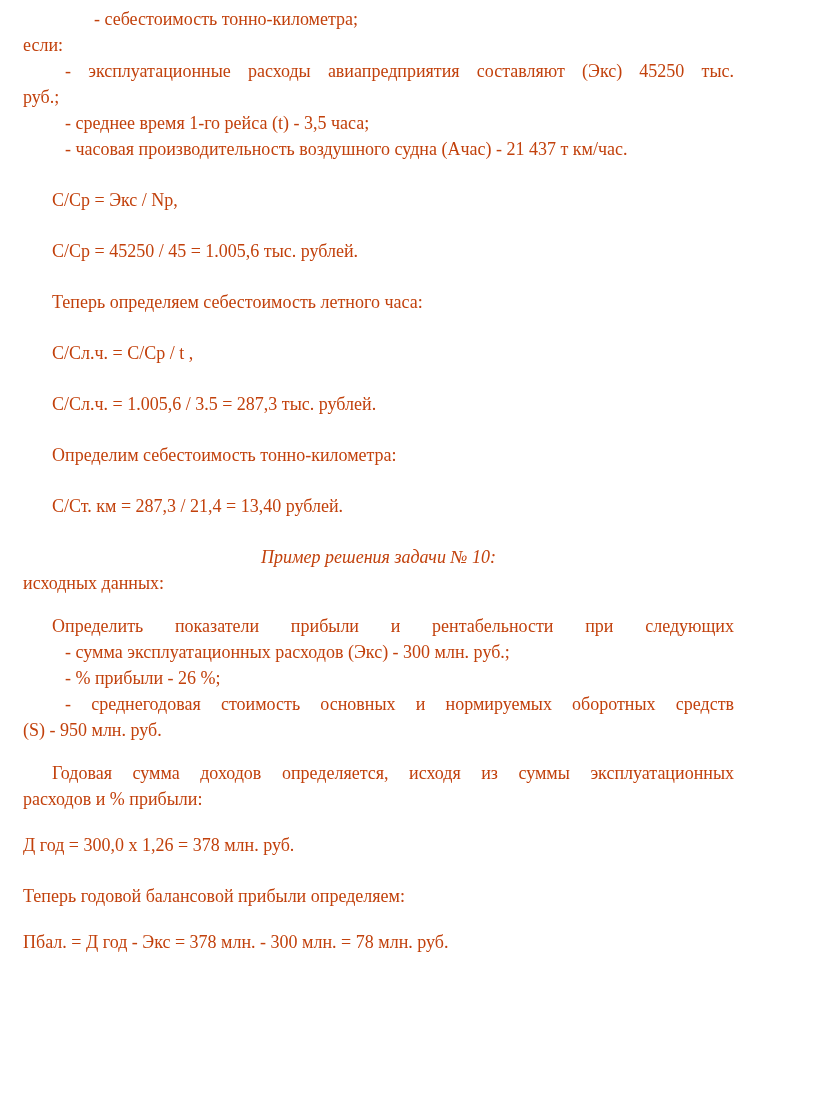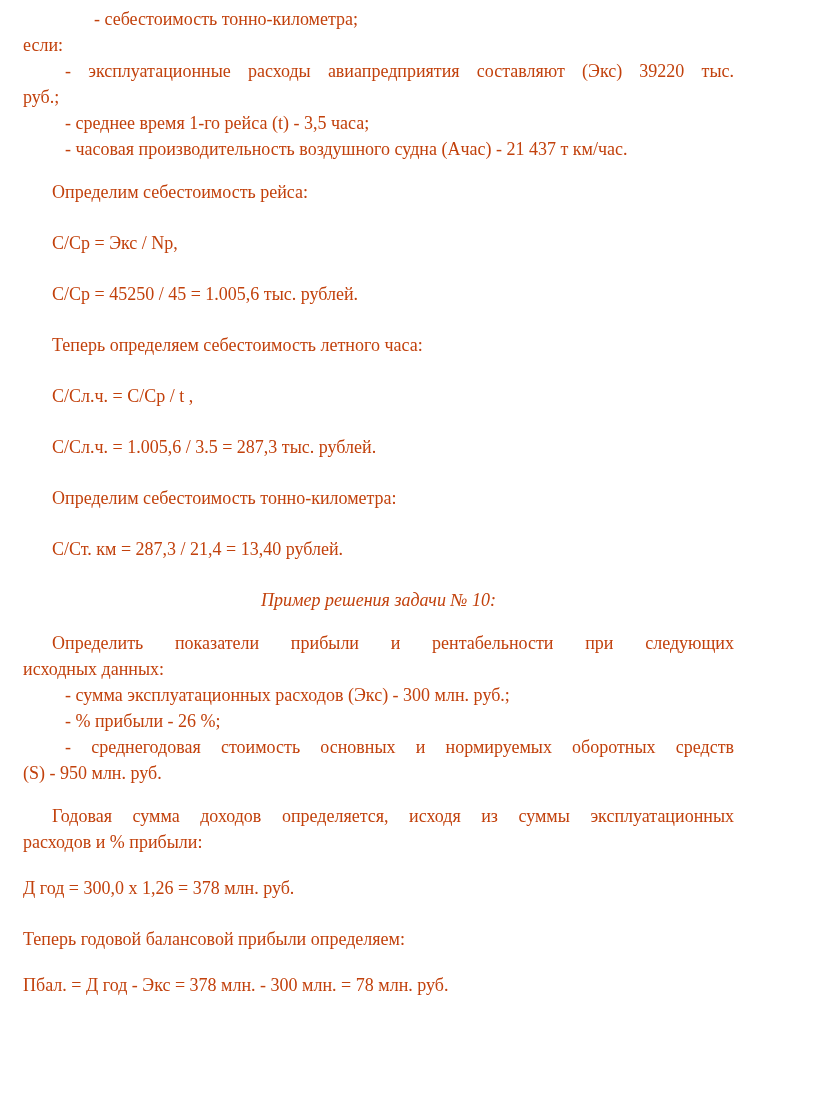--- a/index.html
+++ b/index.html
@@ -40,35 +40,34 @@
   .sp2 { margin-top: 17px; }
   .sp3 { margin-top: 20px; }
   .italic { font-style: italic; text-align: center; }
 </style>
 </head>
 <body>
 
 <div class="page">
   <div class="line ind3">- себестоимость тонно-километра;</div>
   <div class="line">если:</div>
-  <div class="line ind2 jf">- эксплуатационные расходы авиапредприятия составляют (Экс) 39220 тыс.</div>
+  <div class="line ind2 jf">- эксплуатационные расходы авиапредприятия составляют (Экс) 45250 тыс.</div>
   <div class="line">руб.;</div>
   <div class="line ind2">- среднее время 1-го рейса (t) - 3,5 часа;</div>
   <div class="line ind2">- часовая производительность воздушного судна (Ачас) - 21 437 т км/час.</div>
-  <div class="line ind1 sp2">Определим себестоимость рейса:</div>
   <div class="line ind1 sp">С/Ср = Экс / Np,</div>
   <div class="line ind1 sp">С/Ср = 45250 / 45 = 1.005,6 тыс. рублей.</div>
   <div class="line ind1 sp">Теперь определяем себестоимость летного часа:</div>
   <div class="line ind1 sp">С/Сл.ч. = С/Ср / t ,</div>
   <div class="line ind1 sp">С/Сл.ч. = 1.005,6 / 3.5 = 287,3 тыс. рублей.</div>
   <div class="line ind1 sp">Определим себестоимость тонно-километра:</div>
   <div class="line ind1 sp">С/Ст. км = 287,3 / 21,4 = 13,40 рублей.</div>
   <div class="line sp italic">Пример решения задачи № 10:</div>
+  <div class="line">исходных данных:</div>
   <div class="line ind1 jf sp2">Определить показатели прибыли и рентабельности при следующих</div>
-  <div class="line">исходных данных:</div>
   <div class="line ind2">- сумма эксплуатационных расходов (Экс) - 300 млн. руб.;</div>
   <div class="line ind2">- % прибыли - 26 %;</div>
   <div class="line ind2 jf">- среднегодовая стоимость основных и нормируемых оборотных средств</div>
   <div class="line">(S) - 950 млн. руб.</div>
   <div class="line ind1 jf sp2">Годовая сумма доходов определяется, исходя из суммы эксплуатационных</div>
   <div class="line">расходов и % прибыли:</div>
   <div class="line sp3">Д год = 300,0 х 1,26 = 378 млн. руб.</div>
   <div class="line sp">Теперь годовой балансовой прибыли определяем:</div>
   <div class="line sp3">Пбал. = Д год - Экс = 378 млн. - 300 млн. = 78 млн. руб.</div>
 </div>

